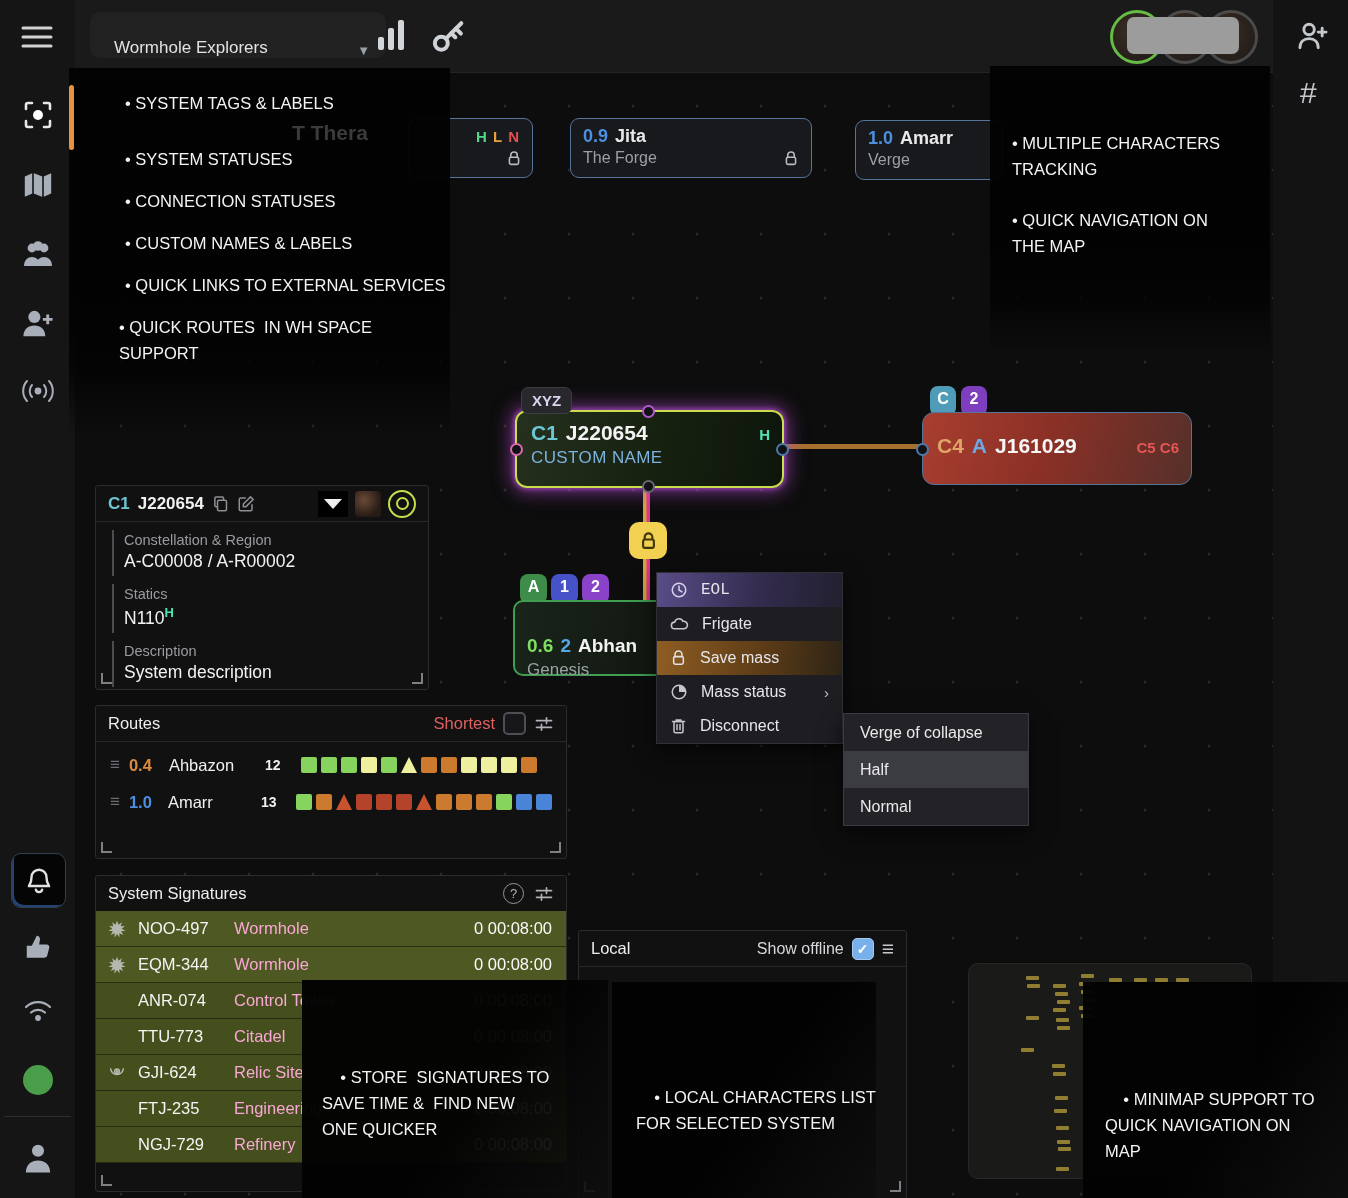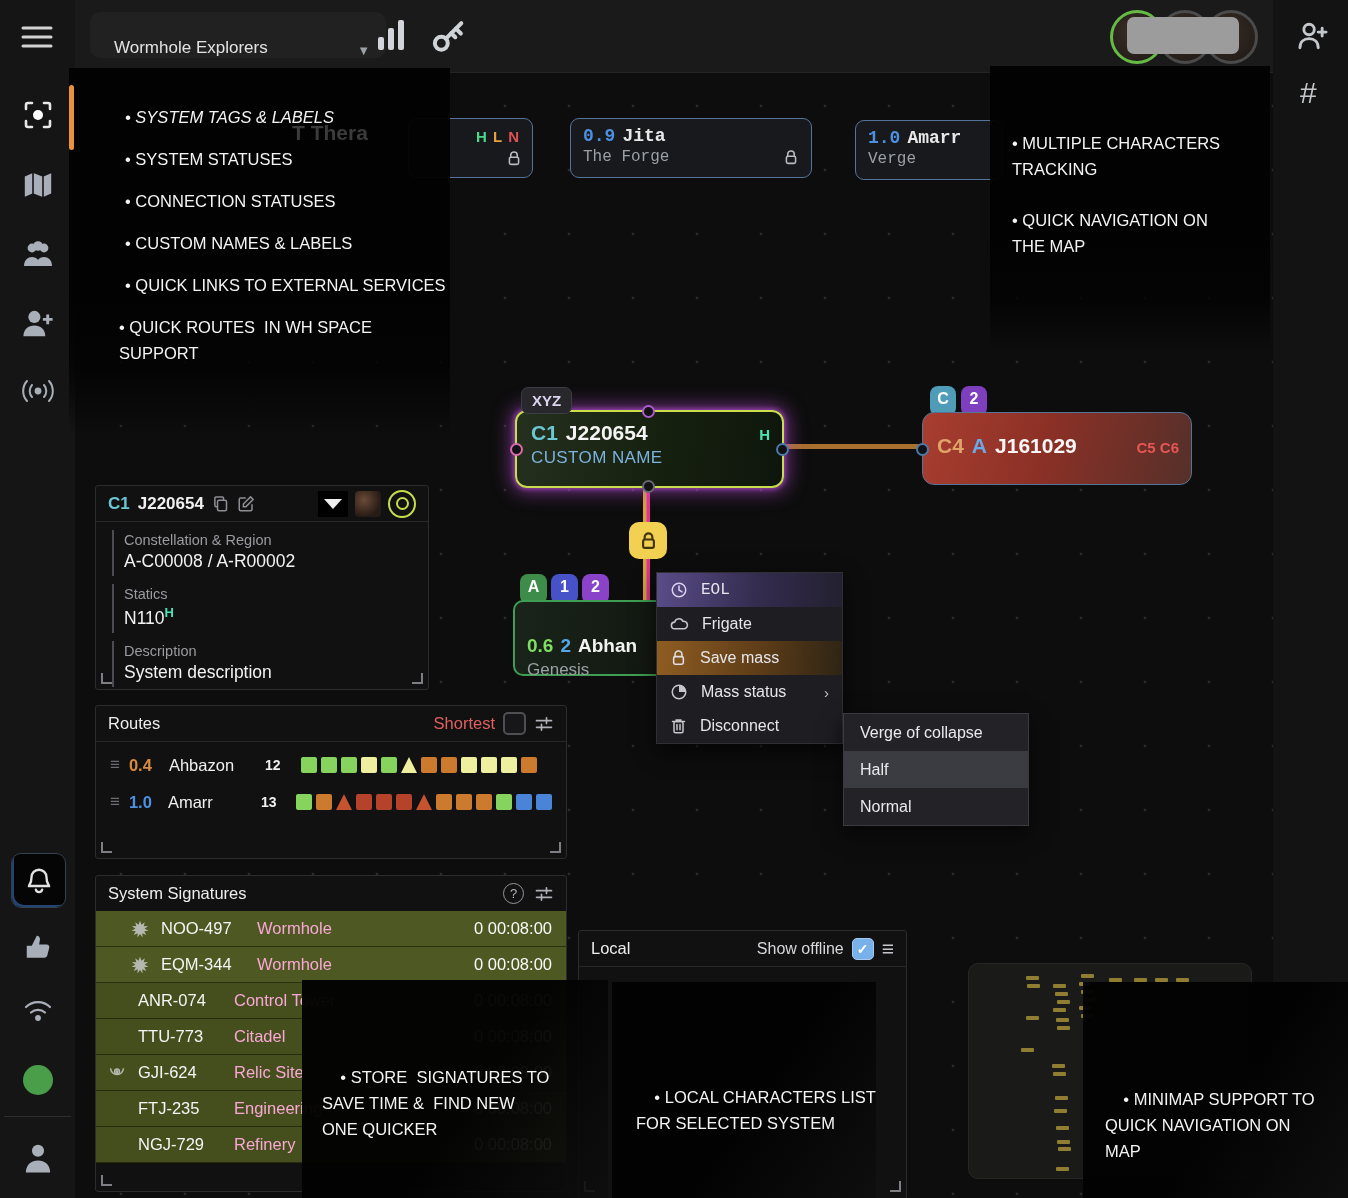--- a/index.html
+++ b/index.html
@@ -32,21 +32,21 @@
   .bellbox{position:absolute;left:11px;top:853px;width:53px;height:53px;background:#050505;border:1px solid #324050;
            border-radius:10px;display:flex;align-items:center;justify-content:center;z-index:41;
            box-shadow:inset 3px -3px 0 -1px rgba(60,120,200,.55);cursor:pointer;}
   .greendot{width:30px;height:30px;border-radius:50%;background:#4a9e4a;}
   .ls-div{position:absolute;left:4px;top:1116px;width:67px;height:1px;background:#2e2e2e;z-index:41;}
   .rricon{position:absolute;left:1296px;z-index:26;cursor:pointer;}
   .hash{font-size:30px;color:#c4c8cc;font-weight:400;}
 
   
   .node{position:absolute;border-radius:9px;z-index:6;background:#17191c;border:1.5px solid #55749a;cursor:pointer;}
-  .n-inner{padding:7px 12px 0 12px;font-family:Liberation Mono, monospace;}
+  .n-inner{padding:7px 12px 0 12px;}
   .n-line1{display:flex;align-items:baseline;gap:7px;font-weight:bold;font-size:18px;}
   .n-line2{display:flex;align-items:center;font-size:16px;color:#9aa0a6;margin-top:2px;}
   .sec-blue{color:#4d8fe0;} .sec-green{color:#7ede62;margin-top:25px;}
   .ghost-thera{position:absolute;left:292px;top:121px;font-size:21px;font-weight:bold;color:#3b3b3b;z-index:51;}
   .hln{position:absolute;right:12px;top:9px;font-weight:bold;font-size:15px;letter-spacing:1px;}
   .hln .h{color:#4dd88a;} .hln .l{color:#e8a03c;} .hln .n{color:#e05252;}
 
   .c1node{position:absolute;left:515px;top:410px;width:265px;height:74px;border-radius:12px;z-index:6;cursor:pointer;
           background:linear-gradient(100deg,#25301e 0%,#16200f 55%,#0e160c 100%);
           border:2px solid #c9dd4e;
@@ -118,21 +118,21 @@
   .route-row{display:flex;align-items:center;gap:10px;height:28px;padding:0 14px;margin-top:9px;cursor:pointer;}
   .rr-sec{font-weight:bold;font-size:16.5px;width:30px;}
   .rr-name{font-size:16.5px;color:#f0f0f0;width:86px;}
   .rr-jumps{font-weight:bold;font-size:14px;color:#f0f0f0;width:26px;}
   .mks{display:flex;align-items:flex-end;gap:4px;}
   .mk{width:16px;height:16px;border-radius:2px;}
   .mk-tri{width:0;height:0;border-left:8px solid transparent;border-right:8px solid transparent;border-bottom:16px solid #c6522e;border-radius:0;}
   .drag{color:#6c6c72;font-size:17px;letter-spacing:-1px;}
 
   .sig-row{display:flex;align-items:center;height:35px;border-bottom:1px solid rgba(0,0,0,.45);cursor:pointer;}
-  .sig-bright{background:#4e5822;padding-left:23px;} .sig-dim{background:#454f1d;}
+  .sig-bright{background:#4e5822;} .sig-dim{background:#454f1d;}
   .sg-ic{width:42px;display:flex;justify-content:center;}
   .sg-id{width:96px;font-size:16.5px;color:#f5f5f5;}
   .sg-type{flex:1;font-size:16.5px;color:#f9a8d4;}
   .sg-timer{font-size:16.5px;color:#fafafa;padding-right:14px;}
 
   .qicon{width:19px;height:19px;border-radius:50%;border:1.5px solid #96969c;color:#b4b4ba;font-size:13px;
          display:flex;align-items:center;justify-content:center;}
   .burger{color:#c6c6cc;font-size:21px;line-height:10px;}
 
   .lo-show{margin-left:auto;color:#d8d8dc;font-size:16px;}
@@ -672,21 +672,21 @@
       <div class="mm-mark" style="left: 84px; top: 108px;"></div>
       <div class="mm-mark" style="left: 86px; top: 132px;"></div>
       <div class="mm-mark" style="left: 85px; top: 145px;"></div>
       <div class="mm-mark" style="left: 87px; top: 162px;"></div>
       <div class="mm-mark" style="left: 88px; top: 176px;"></div>
       <div class="mm-mark" style="left: 89px; top: 183px;"></div>
       <div class="mm-mark" style="left: 87px; top: 203px;"></div>
     </div>
 
   <div class="ov ov-fade" style="left:69px;top:68px;width:381px;height:368px;">
-    <div class="ov-line" style="top:36px;font-style:italic;">• SYSTEM TAGS &amp; LABELS</div>
+    <div class="ov-line" style="top:22px;">• SYSTEM TAGS &amp; LABELS</div>
     <div class="ov-line" style="top:78px;">• SYSTEM STATUSES</div>
     <div class="ov-line" style="top:120px;">• CONNECTION STATUSES</div>
     <div class="ov-line" style="top:162px;">• CUSTOM NAMES &amp; LABELS</div>
     <div class="ov-line" style="top:204px;">• QUICK LINKS TO EXTERNAL SERVICES</div>
     <div class="ov-line" style="top:246px;left:50px;">• QUICK ROUTES  IN WH SPACE
 SUPPORT</div>
   </div>
 
   <div class="ov ov-fade" style="left:990px;top:66px;width:280px;height:286px;">
     <div class="ov-line" style="top:64px;left:22px;">• MULTIPLE CHARACTERS

